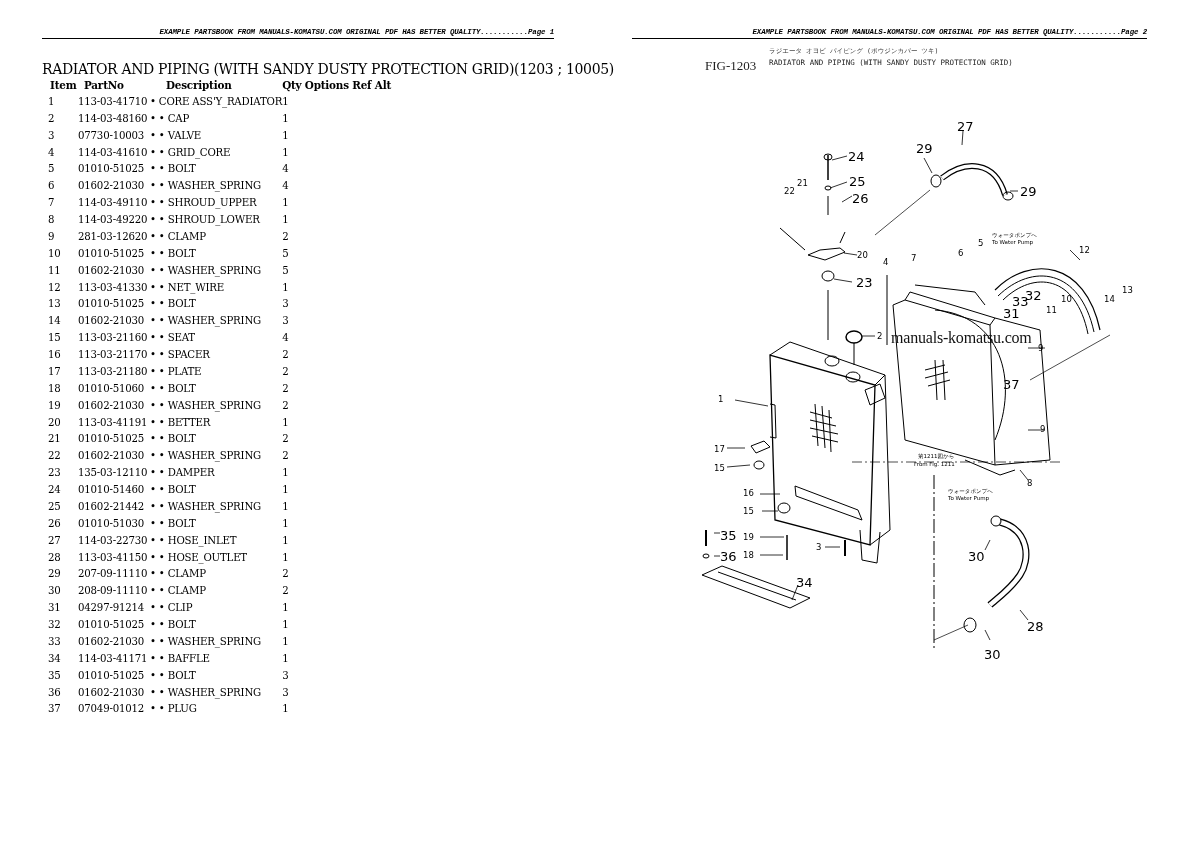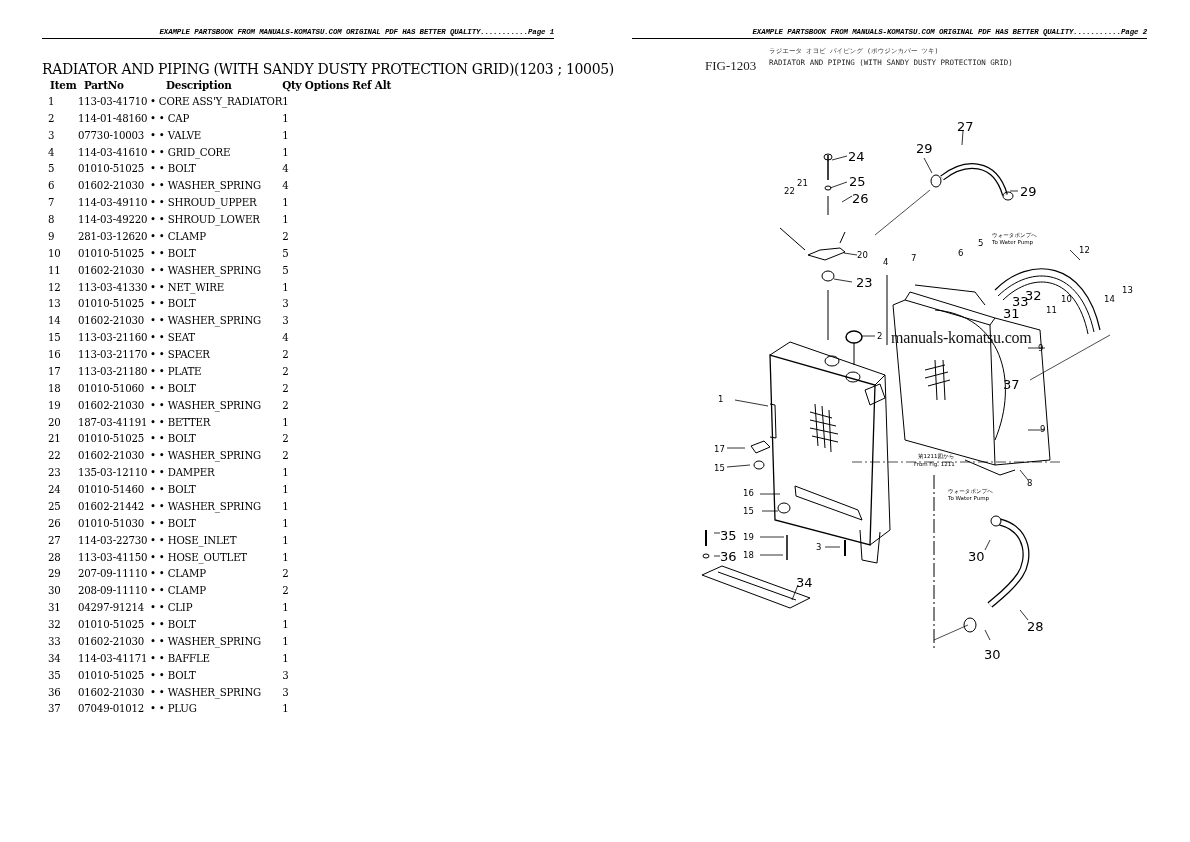--- a/index.html
+++ b/index.html
@@ -82,21 +82,21 @@
     </thead>
     <tbody id="parts-body">
         <tr>
           <td class="c-item">1</td>
           <td class="c-part">113-03-41710</td>
           <td class="c-desc">• CORE ASS'Y_RADIATOR</td>
           <td class="c-qty">1</td>
         </tr>
         <tr>
           <td class="c-item">2</td>
-          <td class="c-part">114-01-48160</td>
+          <td class="c-part">114-03-48160</td>
           <td class="c-desc">• • CAP</td>
           <td class="c-qty">1</td>
         </tr>
         <tr>
           <td class="c-item">3</td>
           <td class="c-part">07730-10003</td>
           <td class="c-desc">• • VALVE</td>
           <td class="c-qty">1</td>
         </tr>
         <tr>
@@ -190,21 +190,21 @@
           <td class="c-qty">2</td>
         </tr>
         <tr>
           <td class="c-item">19</td>
           <td class="c-part">01602-21030</td>
           <td class="c-desc">• • WASHER_SPRING</td>
           <td class="c-qty">2</td>
         </tr>
         <tr>
           <td class="c-item">20</td>
-          <td class="c-part">187-03-41191</td>
+          <td class="c-part">113-03-41191</td>
           <td class="c-desc">• • BETTER</td>
           <td class="c-qty">1</td>
         </tr>
         <tr>
           <td class="c-item">21</td>
           <td class="c-part">01010-51025</td>
           <td class="c-desc">• • BOLT</td>
           <td class="c-qty">2</td>
         </tr>
         <tr>

